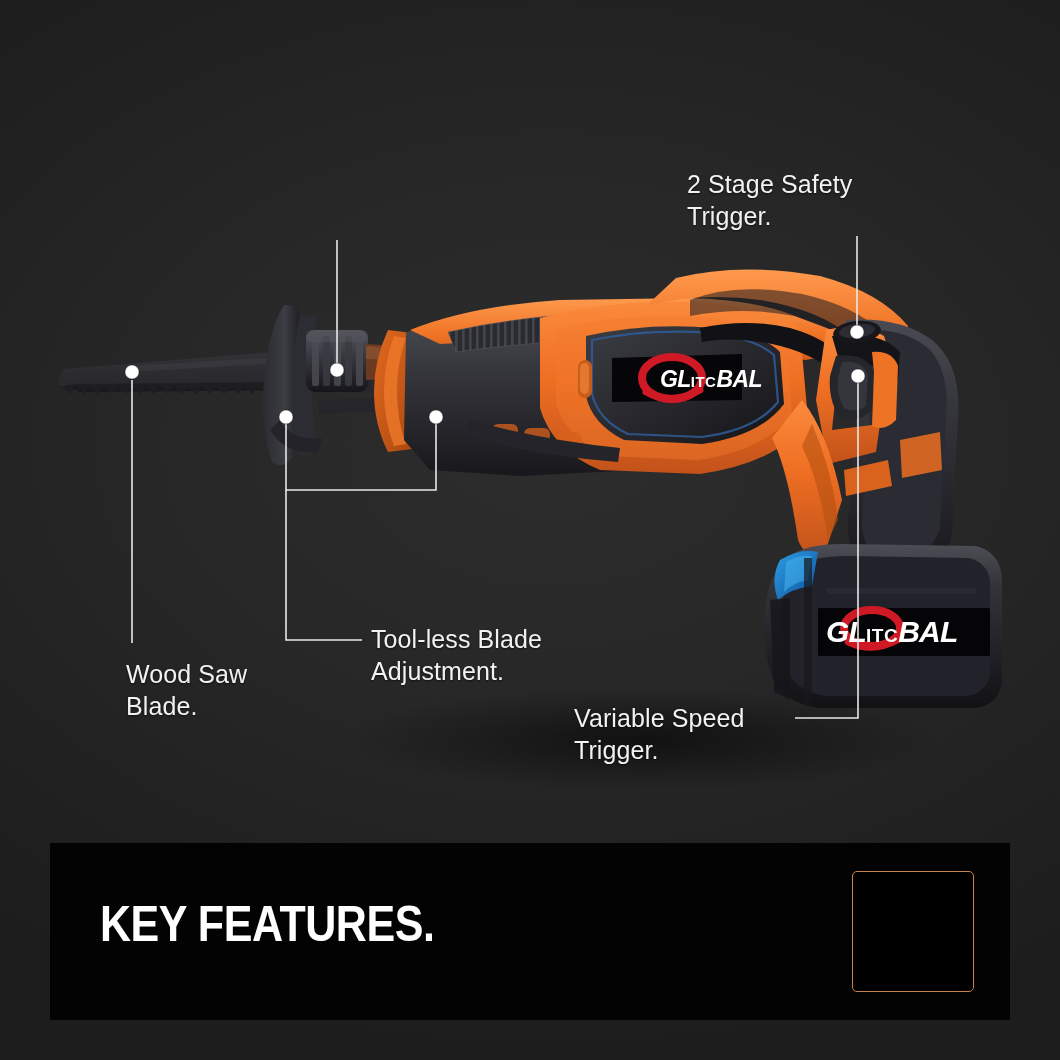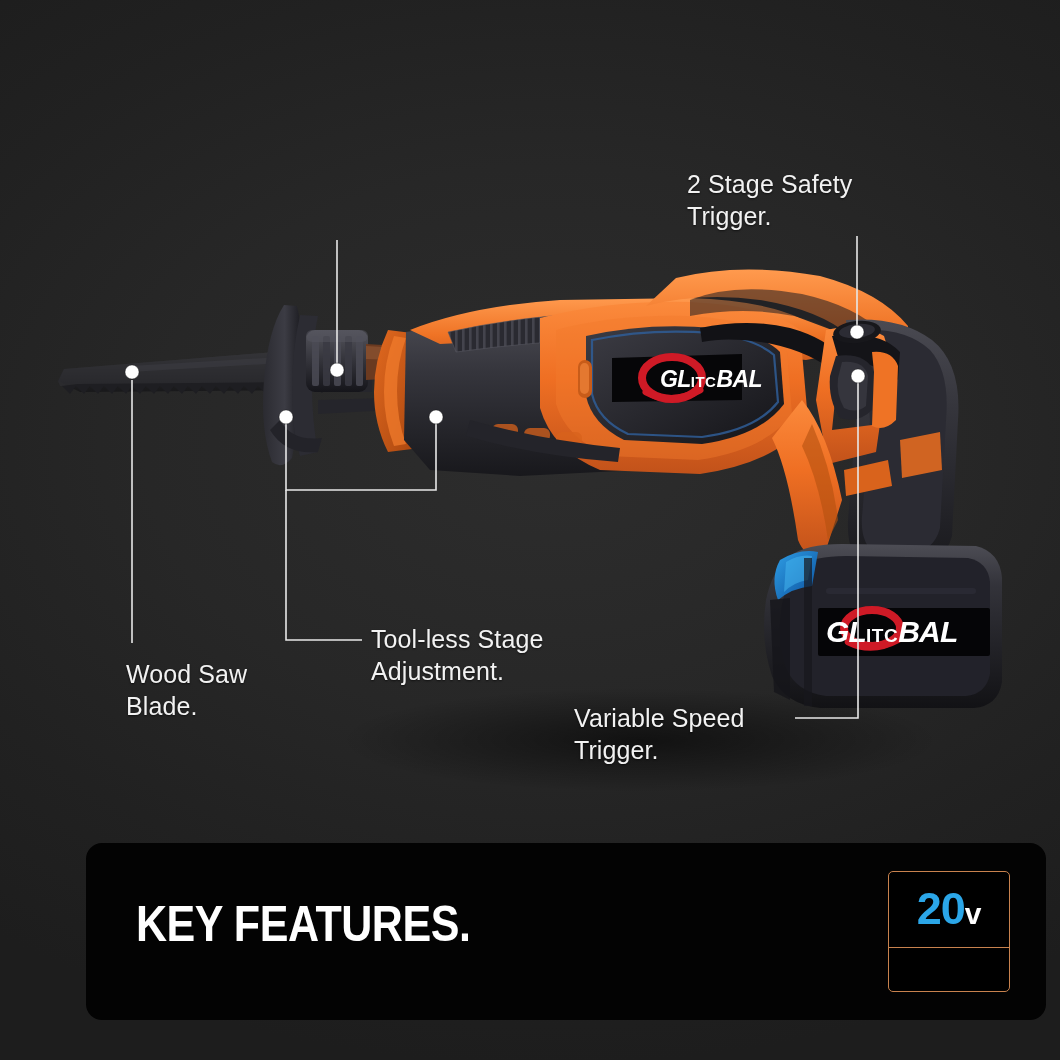--- a/index.html
+++ b/index.html
@@ -43,22 +43,21 @@
     position: absolute; left: 0; top: 0;
     width: 1060px; height: 1060px;
   }
 
   
   #banner {
     position: absolute;
     left: 50px; top: 843px;
     width: 960px; height: 177px;
     background: #030303;
-    border-radius: 16px;
-    margin-left: 36px;
+    border-radius: 1px;
   }
   #banner-title {
     position: absolute;
     left: 50px; top: 56px;
     color: #ffffff;
     font-family: "Liberation Sans Narrow", "Liberation Sans", sans-serif;
     font-size: 50px;
     font-weight: 700;
     letter-spacing: -0.5px;
     transform: scaleX(0.86);
@@ -356,29 +355,26 @@
     <circle class="dot" cx="858" cy="376" r="7"></circle>
   </svg>
 
 
   <div class="callout" style="left:687px; top:168px;">2 Stage Safety
 Trigger.</div>
 
   <div class="callout" style="left:126px; top:658px;">Wood Saw
 Blade.</div>
 
-  <div class="callout" style="left:371px; top:623px;">Tool-less Stage
+  <div class="callout" style="left:371px; top:623px;">Tool-less Blade
 Adjustment.</div>
 
   <div class="callout" style="left:574px; top:702px;">Variable Speed
 Trigger.</div>
 
   <div id="banner">
     <div id="banner-title">KEY FEATURES.</div>
 
     <div id="badge">
-      <div id="badge-top">
-        <div id="badge-volts"><span>20</span><span class="v">v</span></div>
-      </div>
     </div>
   </div>
 
 </div>
 
 </body></html>

